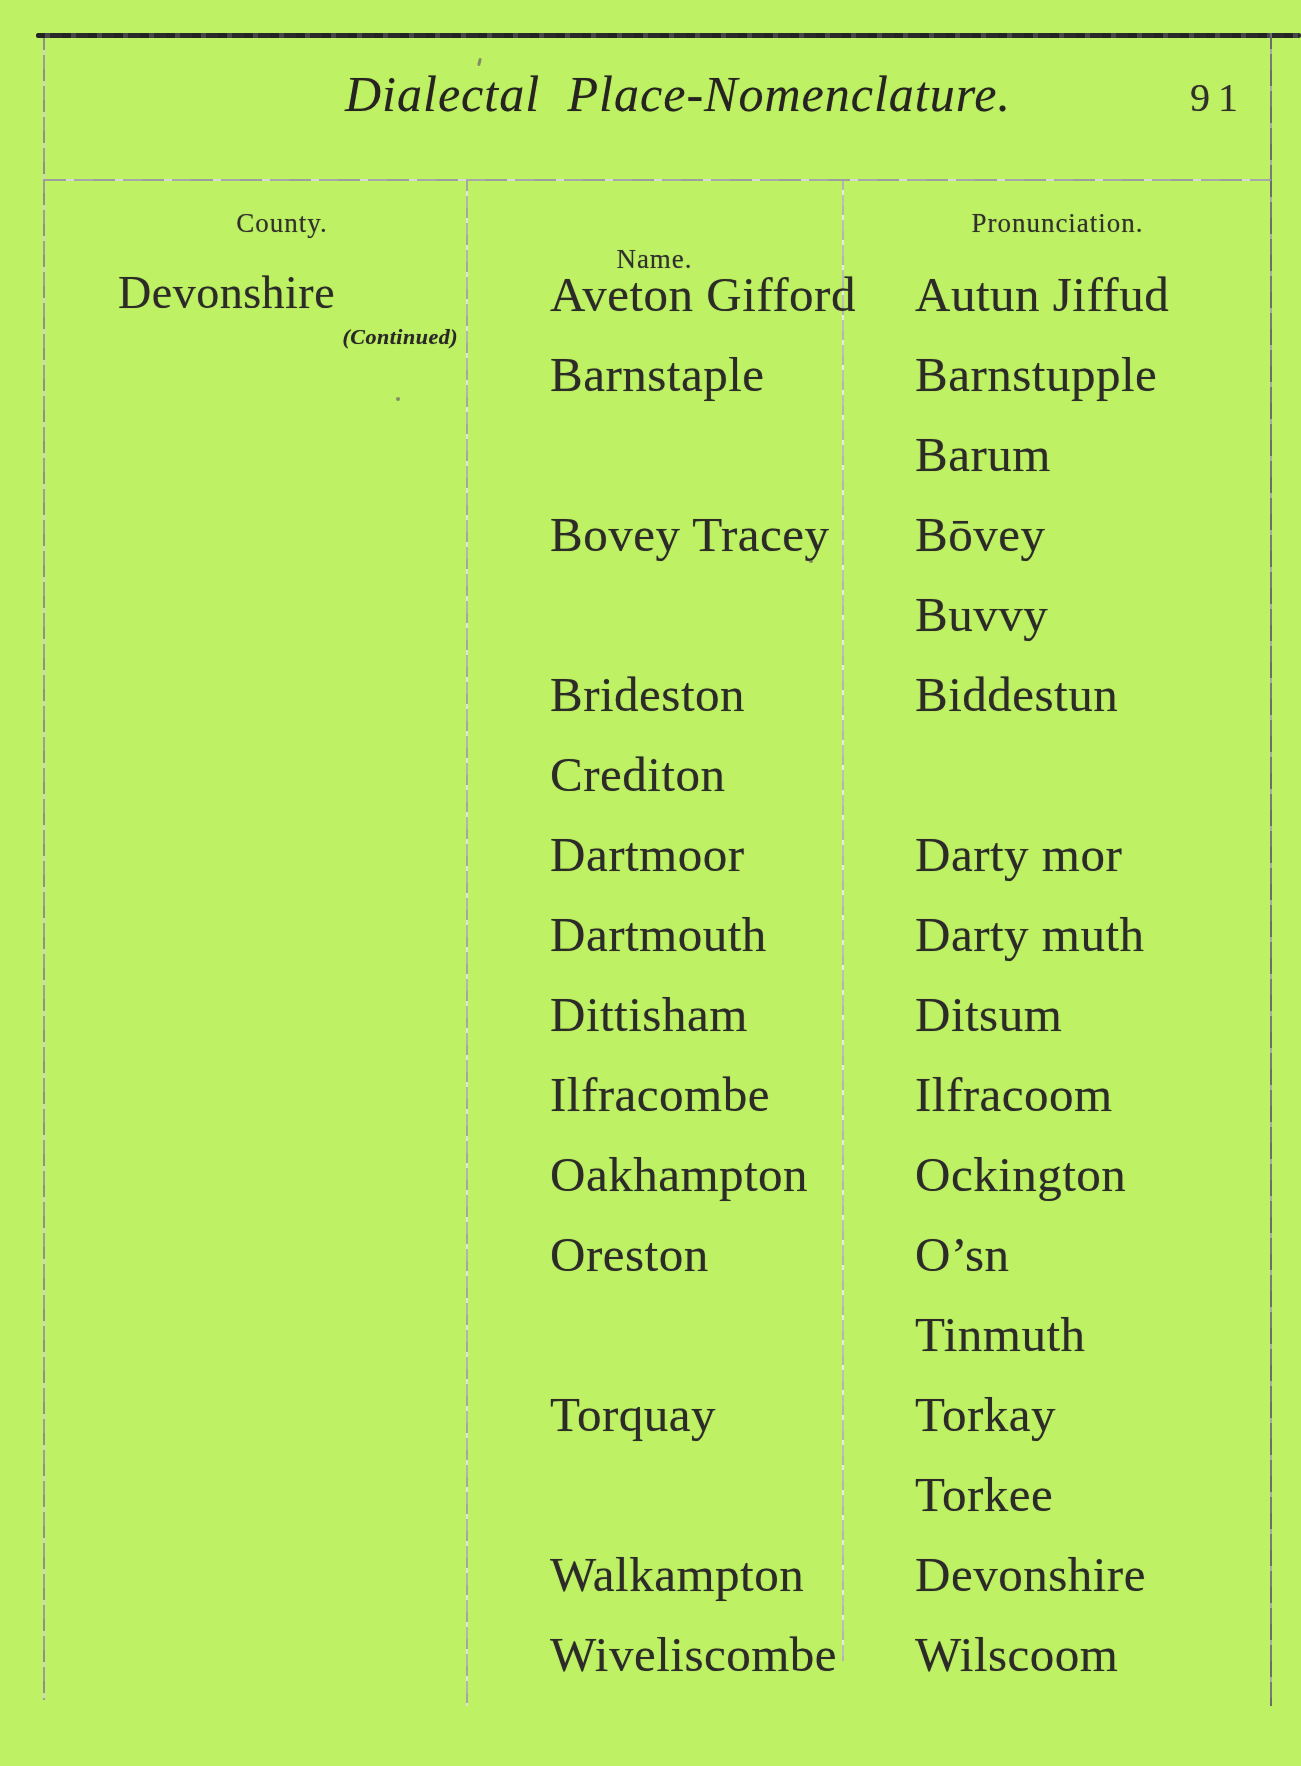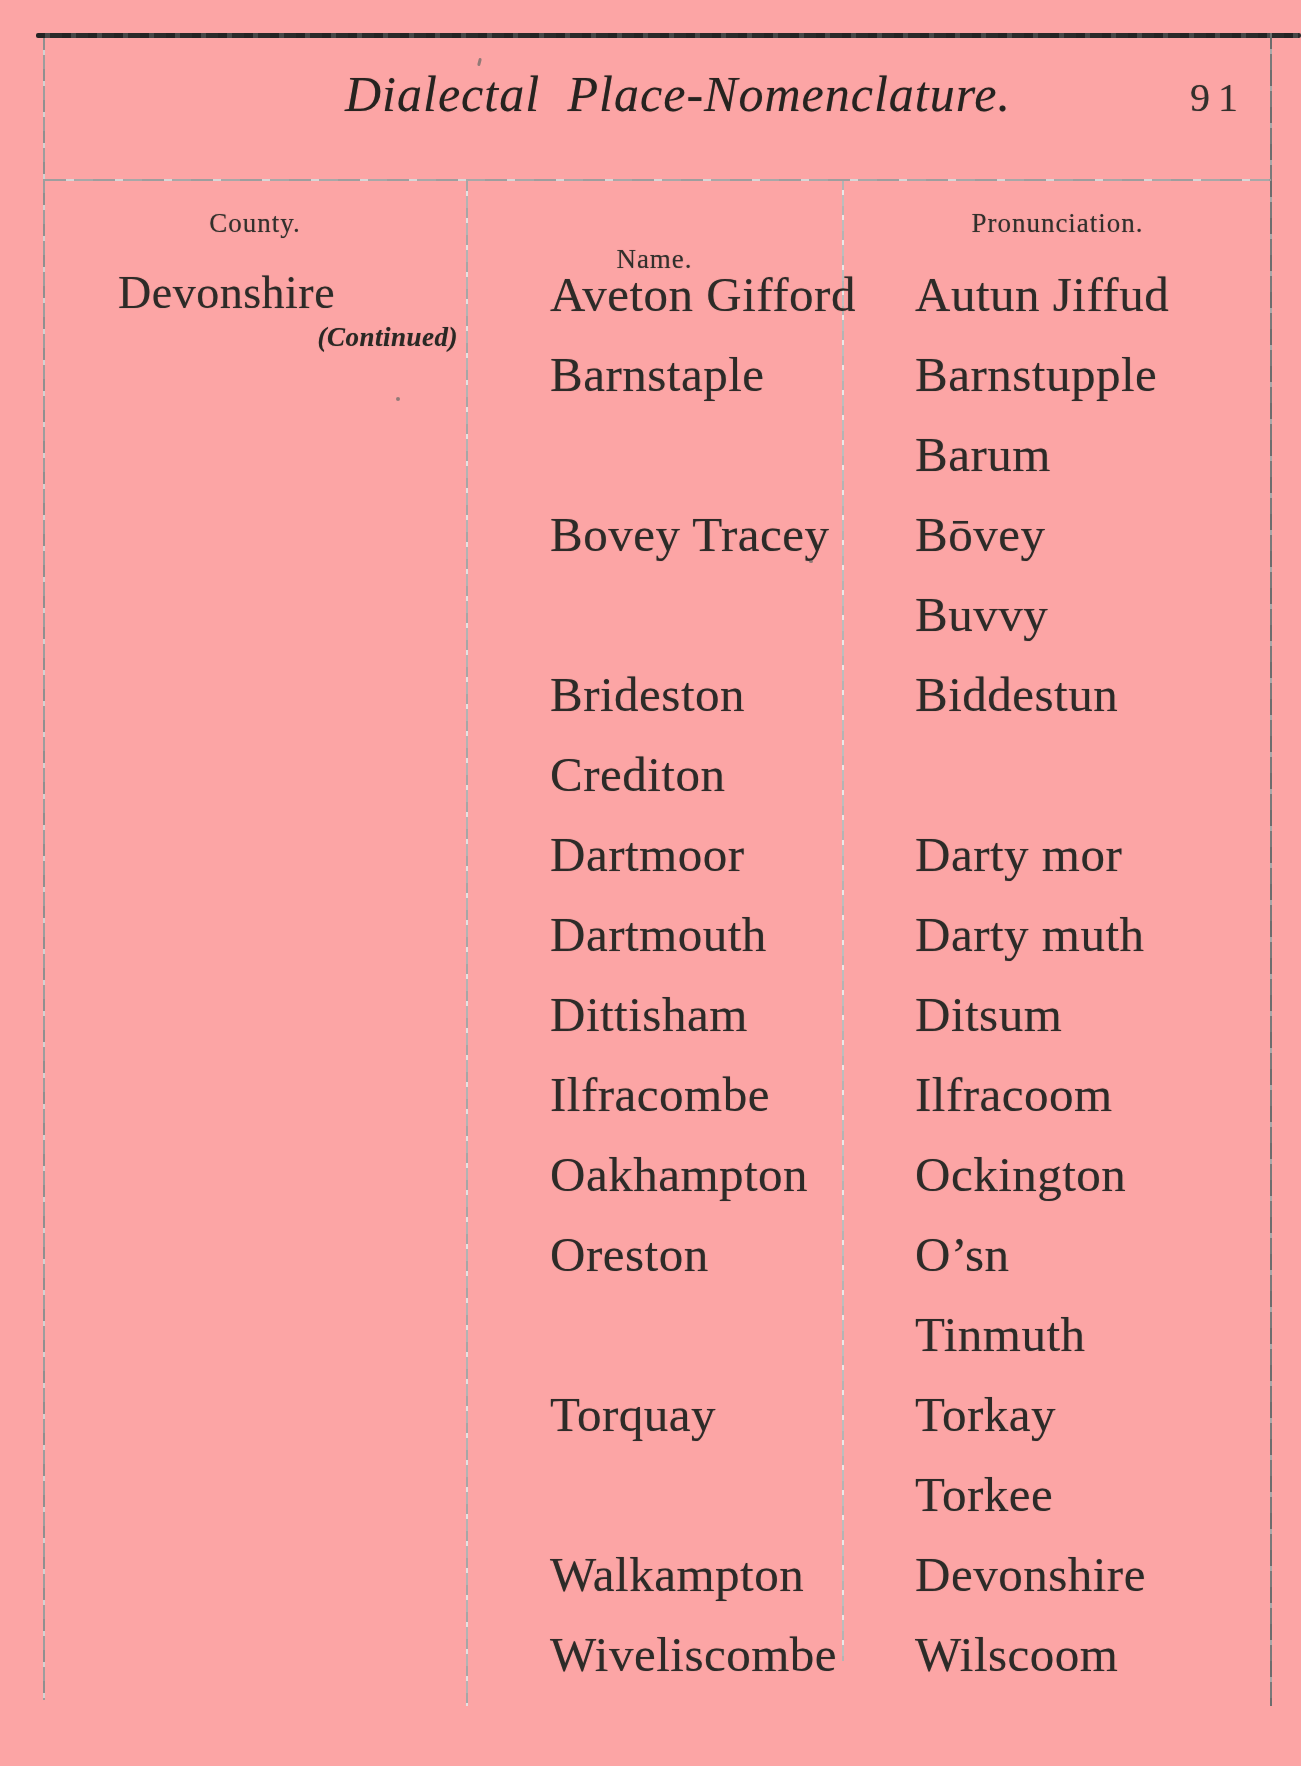--- a/index.html
+++ b/index.html
@@ -1,19 +1,19 @@
 <!DOCTYPE html>
 <html><head>
 <meta charset="utf-8">
 <style>
   html,body{margin:0;padding:0;background:#ffffff;}
   .page{
     position:relative;
     width:1301px;height:1766px;
-    background:#fca5a5;
+    background:#bef264;
     font-family:"Liberation Serif", serif;
     color:#2d2b28;
     overflow:hidden;
   }
   .txt{text-shadow:0 0 1px rgba(45,43,40,.45);}
   
   .rule{position:absolute;}
   .rule-top{
     left:36px;top:33px;width:1265px;height:5px;
     background:repeating-linear-gradient(90deg,#242424 0 9px,#474747 9px 14px,#2b2b2b 14px 26px);
@@ -47,31 +47,31 @@
   }
   .page-num{
     position:absolute;left:1170px;top:74px;width:96px;
     text-align:center;font-size:40px;line-height:48px;letter-spacing:8px;color:#33302c;
   }
   
   .col-head{
     position:absolute;top:205px;height:36px;line-height:36px;
     text-align:center;font-size:27px;letter-spacing:1px;color:#32302c;
   }
-  .ch-county{left:44px;width:422px;}
+  .ch-county{left:44px;width:422px;padding-left:27px;}
   .ch-name{left:466px;width:377px;margin-top:36px;}
   .ch-pron{left:843px;width:429px;}
   
   .county-name{
     position:absolute;left:118px;top:267px;
     font-size:46px;line-height:52px;letter-spacing:.5px;
   }
   .county-cont{
     position:absolute;left:44px;top:319px;width:414px;
-    text-align:right;font-size:27px;line-height:36px;
+    text-align:right;font-size:22px;line-height:36px;
     font-style:italic;font-weight:bold;letter-spacing:.5px;color:#2a2824;
   }
   
   .rows{position:absolute;left:0;top:255px;width:1301px;}
   .row{position:relative;height:80px;}
   .cell{
     position:absolute;top:0;height:80px;line-height:80px;
     font-size:49px;letter-spacing:.5px;white-space:nowrap;
   }
   .cell-name{left:550px;}

